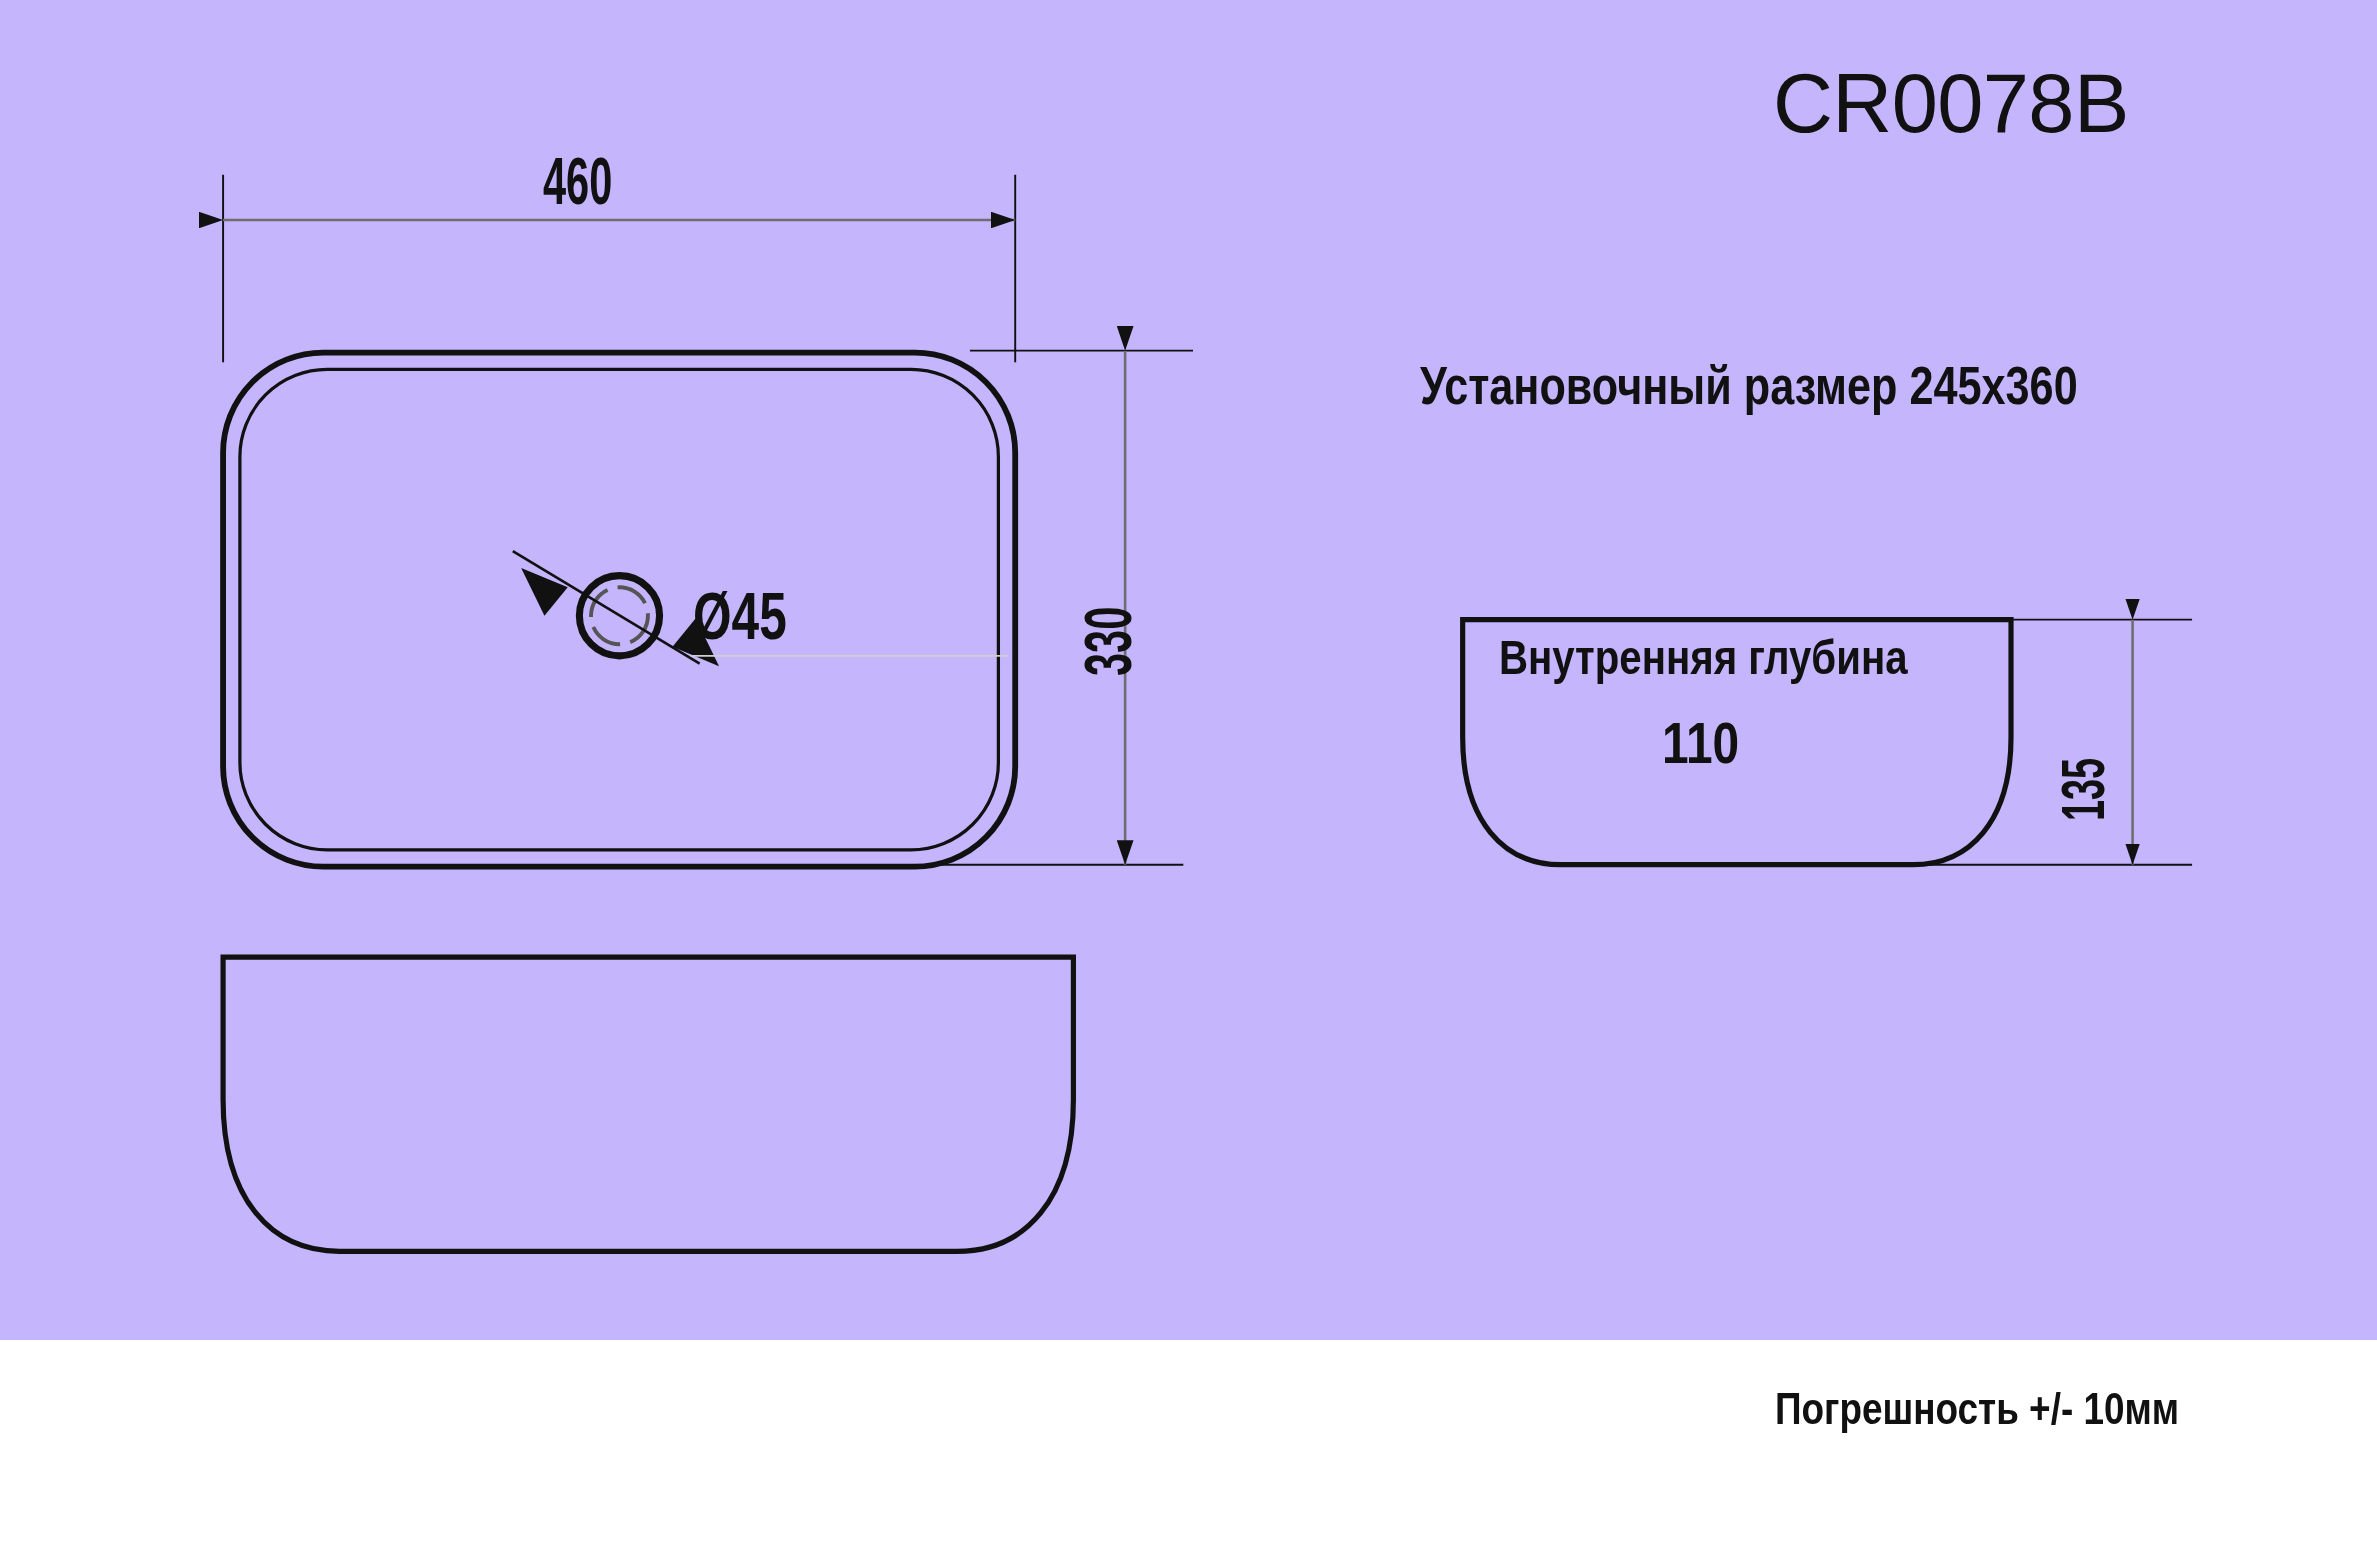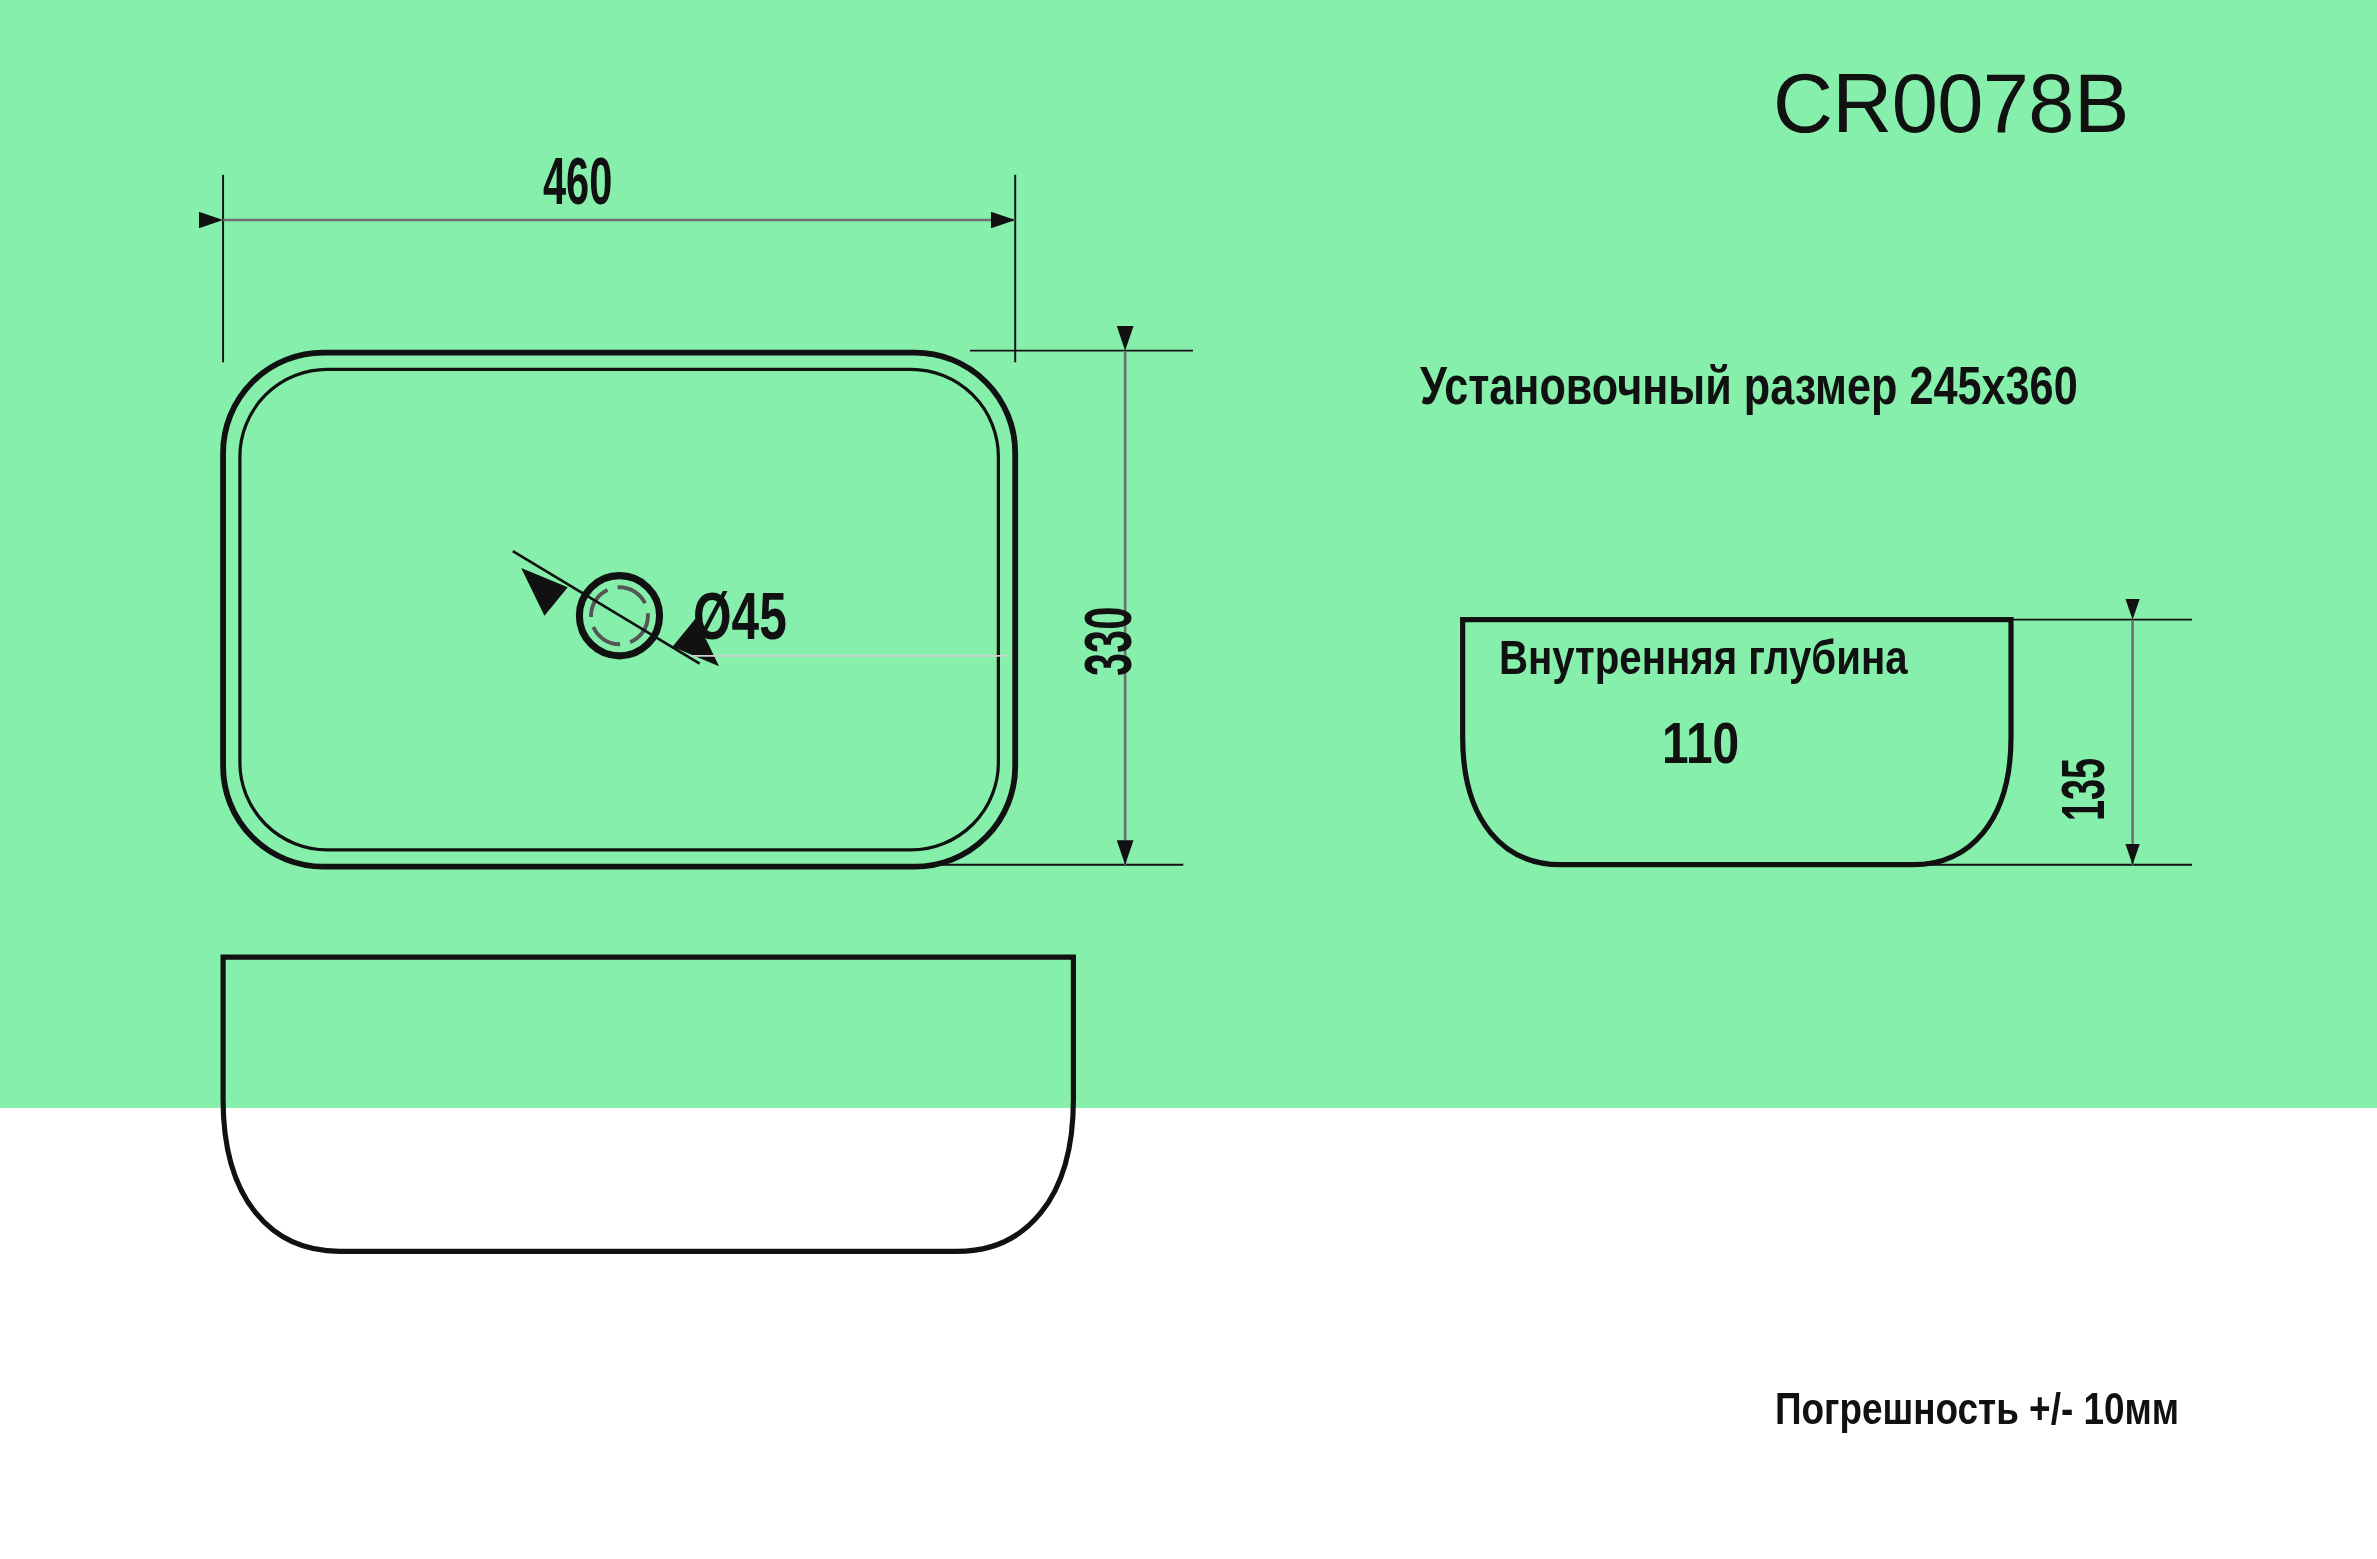--- a/index.html
+++ b/index.html
@@ -11,22 +11,22 @@
   body {
     width: 2377px;
     height: 1560px;
     overflow: hidden;
     font-family: "Liberation Sans", sans-serif;
     color: #1a1a1a;
   }
   #sheet {
     position: relative;
     width: 2377px;
-    height: 1108px;
-    background: #86efac;
+    height: 1340px;
+    background: #c4b5fd;
   }
   #drawing-svg {
     position: absolute;
     left: 0;
     top: 0;
     width: 2377px;
     height: 1560px;
     display: block;
   }
   

